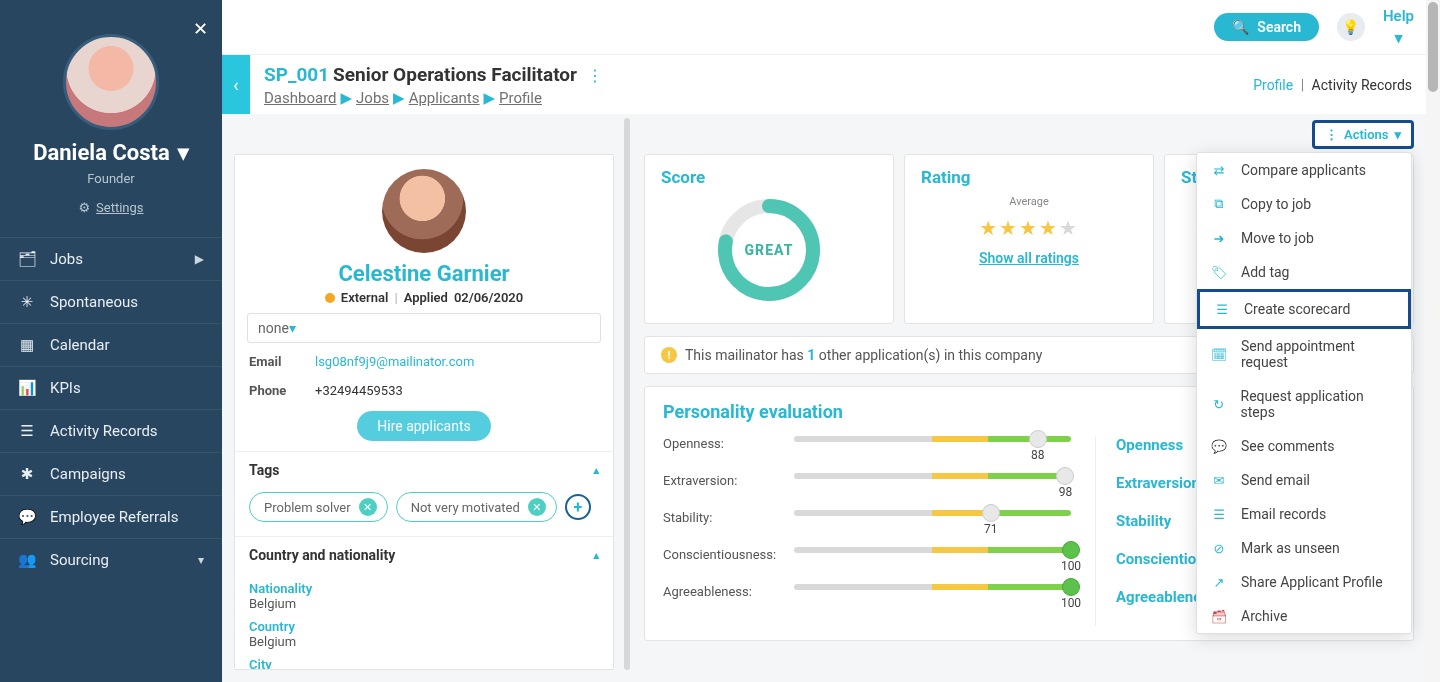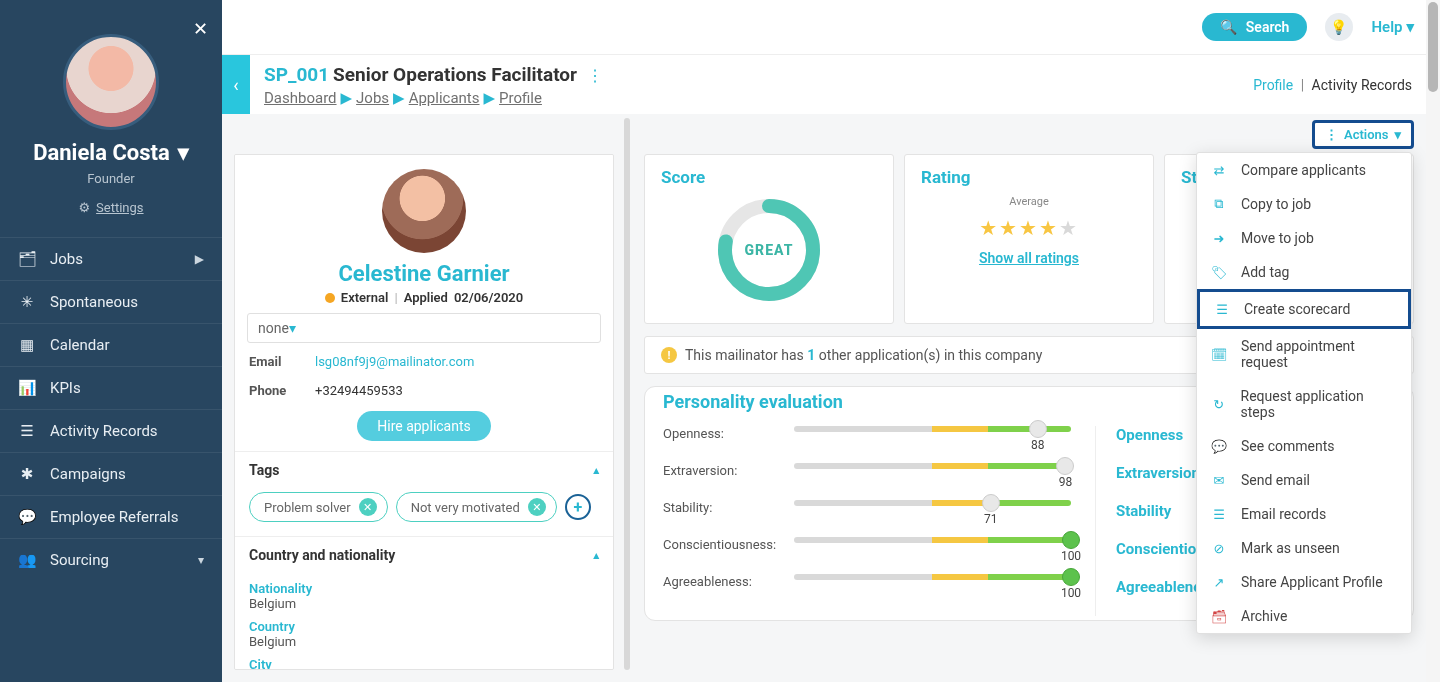--- a/index.html
+++ b/index.html
@@ -15,21 +15,21 @@
   .settings-row a { color: #b8c5d0; text-decoration: underline; }
   .side-menu { margin-top: 22px; }
   .side-item { display:flex; align-items:center; gap:14px; padding: 12px 18px; font-size: 15px; color: #e8eef3; border-top: 1px solid rgba(255,255,255,0.08); cursor:pointer; }
   .side-icon { width: 18px; text-align:center; font-size: 15px; }
   .side-item .chev { margin-left:auto; font-size: 12px; color:#cbd6df; }
   
   
   .topbar { position:absolute; left:222px; right:14px; top: 0; height: 54px; background:#fff; display:flex; align-items:center; justify-content:flex-end; gap: 18px; padding-right: 12px; }
   .search-pill { background:#29b8d1; color:#fff; border-radius: 20px; padding: 6px 18px; display:flex; align-items:center; gap:8px; font-weight:600; font-size: 14px; cursor:pointer; }
   .bulb { width:28px; height:28px; border-radius:50%; background:#e8ecf0; display:flex; align-items:center; justify-content:center; color:#29b8d1; font-size:14px; }
-  .help-link { color:#29b8d1; font-weight:600; font-size:15px; display:flex; align-items:center; gap:4px; cursor:pointer; }
+  .help-link { color:#29b8d1; font-weight:600; font-size:15px; display:flex; align-items:center; gap:4px; cursor:pointer;flex-direction:column; }
   
   
   .header-strip { position:absolute; left:222px; right:14px; top:54px; height: 60px; background:#fff; display:flex; align-items:center; border-top:1px solid #eee; }
   .collapse-tab { width: 28px; height: 60px; background:#29c6dd; color:#fff; display:flex; align-items:center; justify-content:center; font-size:18px; cursor:pointer; }
   .header-main { padding-left: 14px; flex:1; }
   .job-code { color:#29b8d1; font-weight:700; font-size: 19px; }
   .job-title { color:#333; font-weight:700; font-size: 19px; }
   .three-dot { color:#29b8d1; margin-left:6px; cursor:pointer; }
   .crumbs { margin-top: 3px; font-size: 15px; color:#707070; }
   .crumbs a { color:#707070; text-decoration: underline; }
@@ -82,21 +82,21 @@
   .star-f { color:#f8c642; }
   .star-e { color:#d9d9d9; }
   .card-link { display:block; text-align:center; color:#29b8d1; text-decoration:underline; font-size:14px; margin-top:10px; font-weight:600; cursor:pointer; }
   .stage-val { text-align:center; font-size: 26px; font-weight:700; color:#333; margin-top: 28px; cursor:pointer; }
   .stage-val .chev-dn { color:#29b8d1; font-size:18px; margin-left:4px; }
   
   .notice-bar { background:#fff; border:1px solid #e3e3e3; border-radius:3px; padding:10px 16px; font-size:14px; color:#555; display:flex; align-items:center; gap:8px; }
   .notice-bar .warn { width:16px; height:16px; background:#f5c742; border-radius:50%; display:flex; align-items:center; justify-content:center; color:#fff; font-size:11px; font-weight:700; }
   .notice-bar b { color:#29b8d1; }
   
-  .pers-card { background:#fff; border:1px solid #e3e3e3; border-radius:11px; padding:4px 18px; }
+  .pers-card { background:#fff; border:1px solid #e3e3e3; border-radius:3px; padding:14px 18px; }
   .pers-card h3 { color:#29b8d1; font-size:18px; font-weight:700; margin-bottom:14px; }
   .pers-body { display:flex; gap: 24px; }
   .pers-sliders { flex:1; }
   .pers-row { display:flex; gap:1px; margin-bottom:22px; position:relative; }
   .pers-row .plbl { width: 130px; font-size:13px; color:#555; }
   .slider { flex:1; height:6px; background: linear-gradient(to right, #d9d9d9 0%, #d9d9d9 50%, #f5c742 50%, #f5c742 70%, #7fd14b 70%, #7fd14b 100%); border-radius:3px; position:relative; }
   .slider .knob { position:absolute; top:-6px; width:18px; height:18px; background:#e8e8e8; border:1px solid #ccc; border-radius:50%; transform:translateX(-50%); }
   .slider .knob.green { background:#5cc24c; border-color:#48a63a; }
   .slider .valtxt { position:absolute; top:12px; font-size:12px; color:#444; transform:translateX(-50%); }
   .pers-right { width: 300px; border-left:1px solid #eee; padding-left:20px; }

